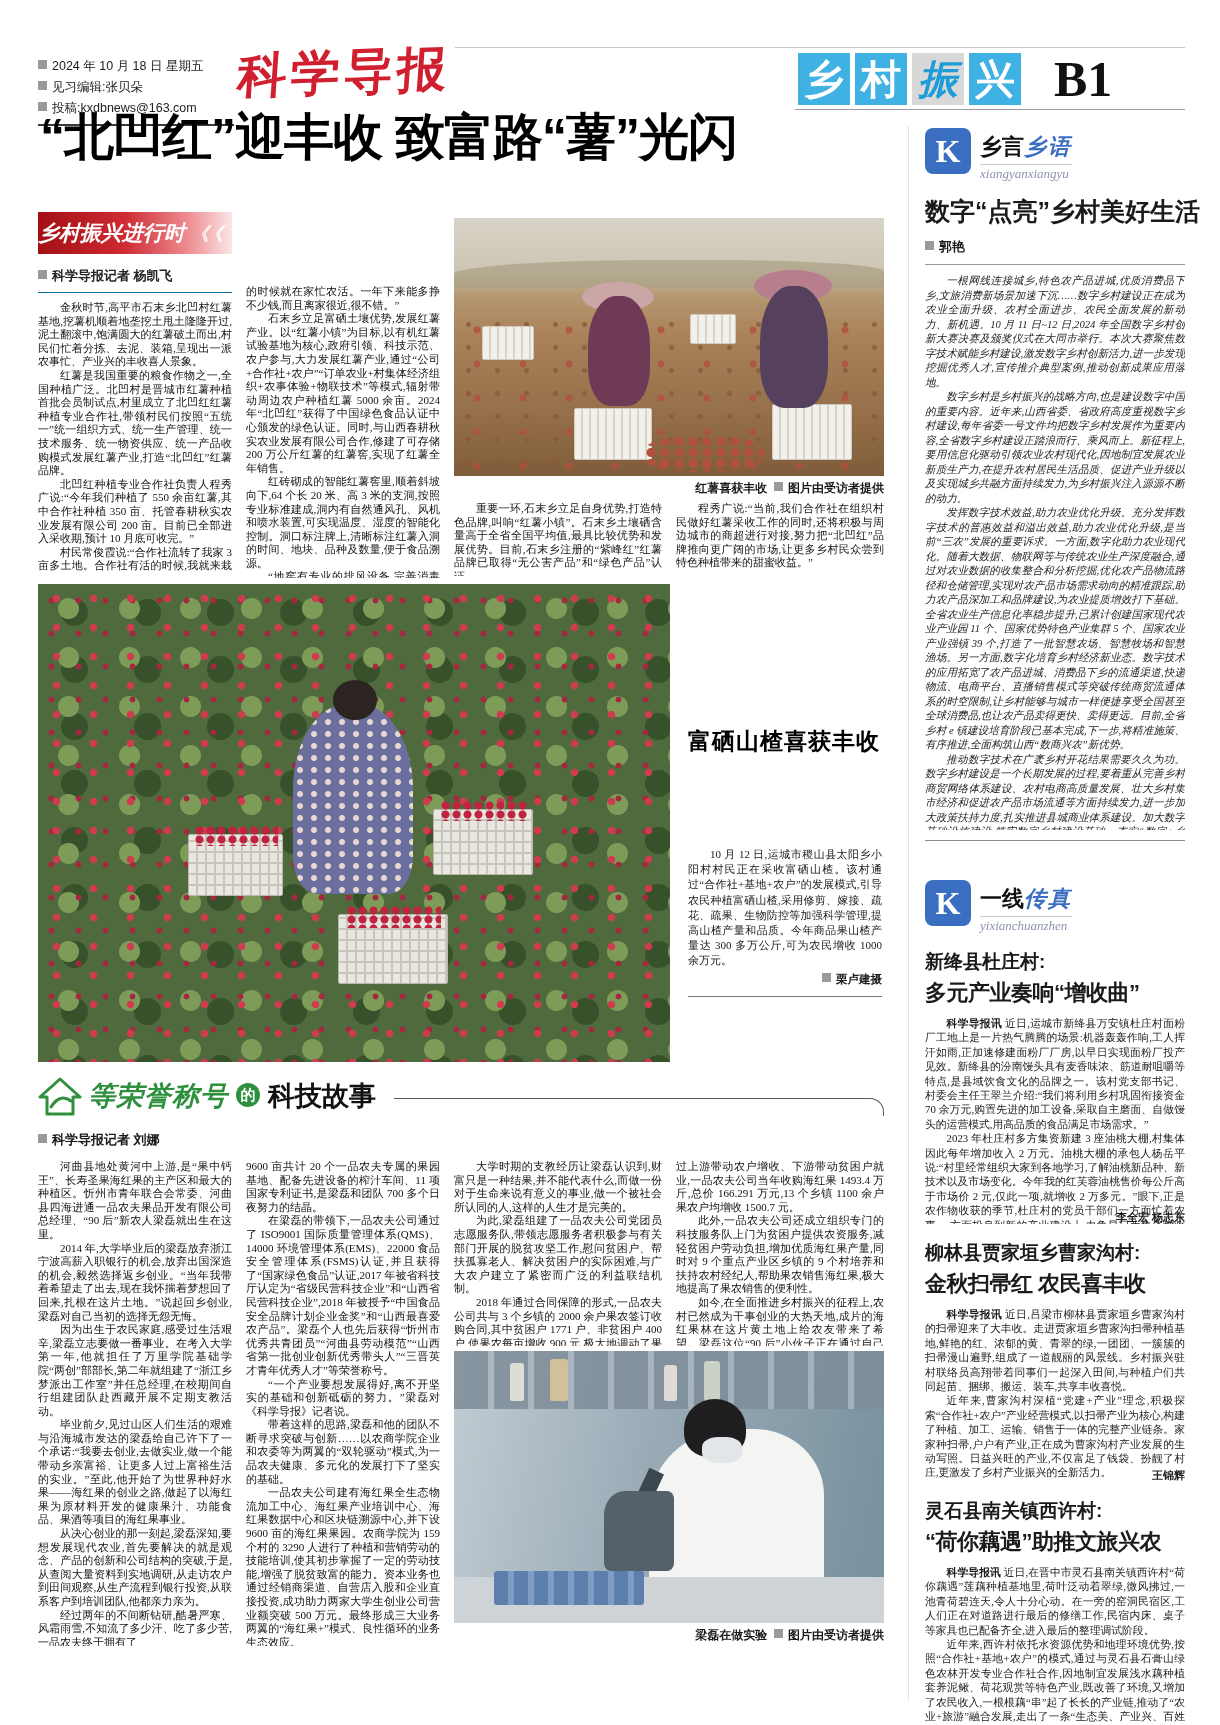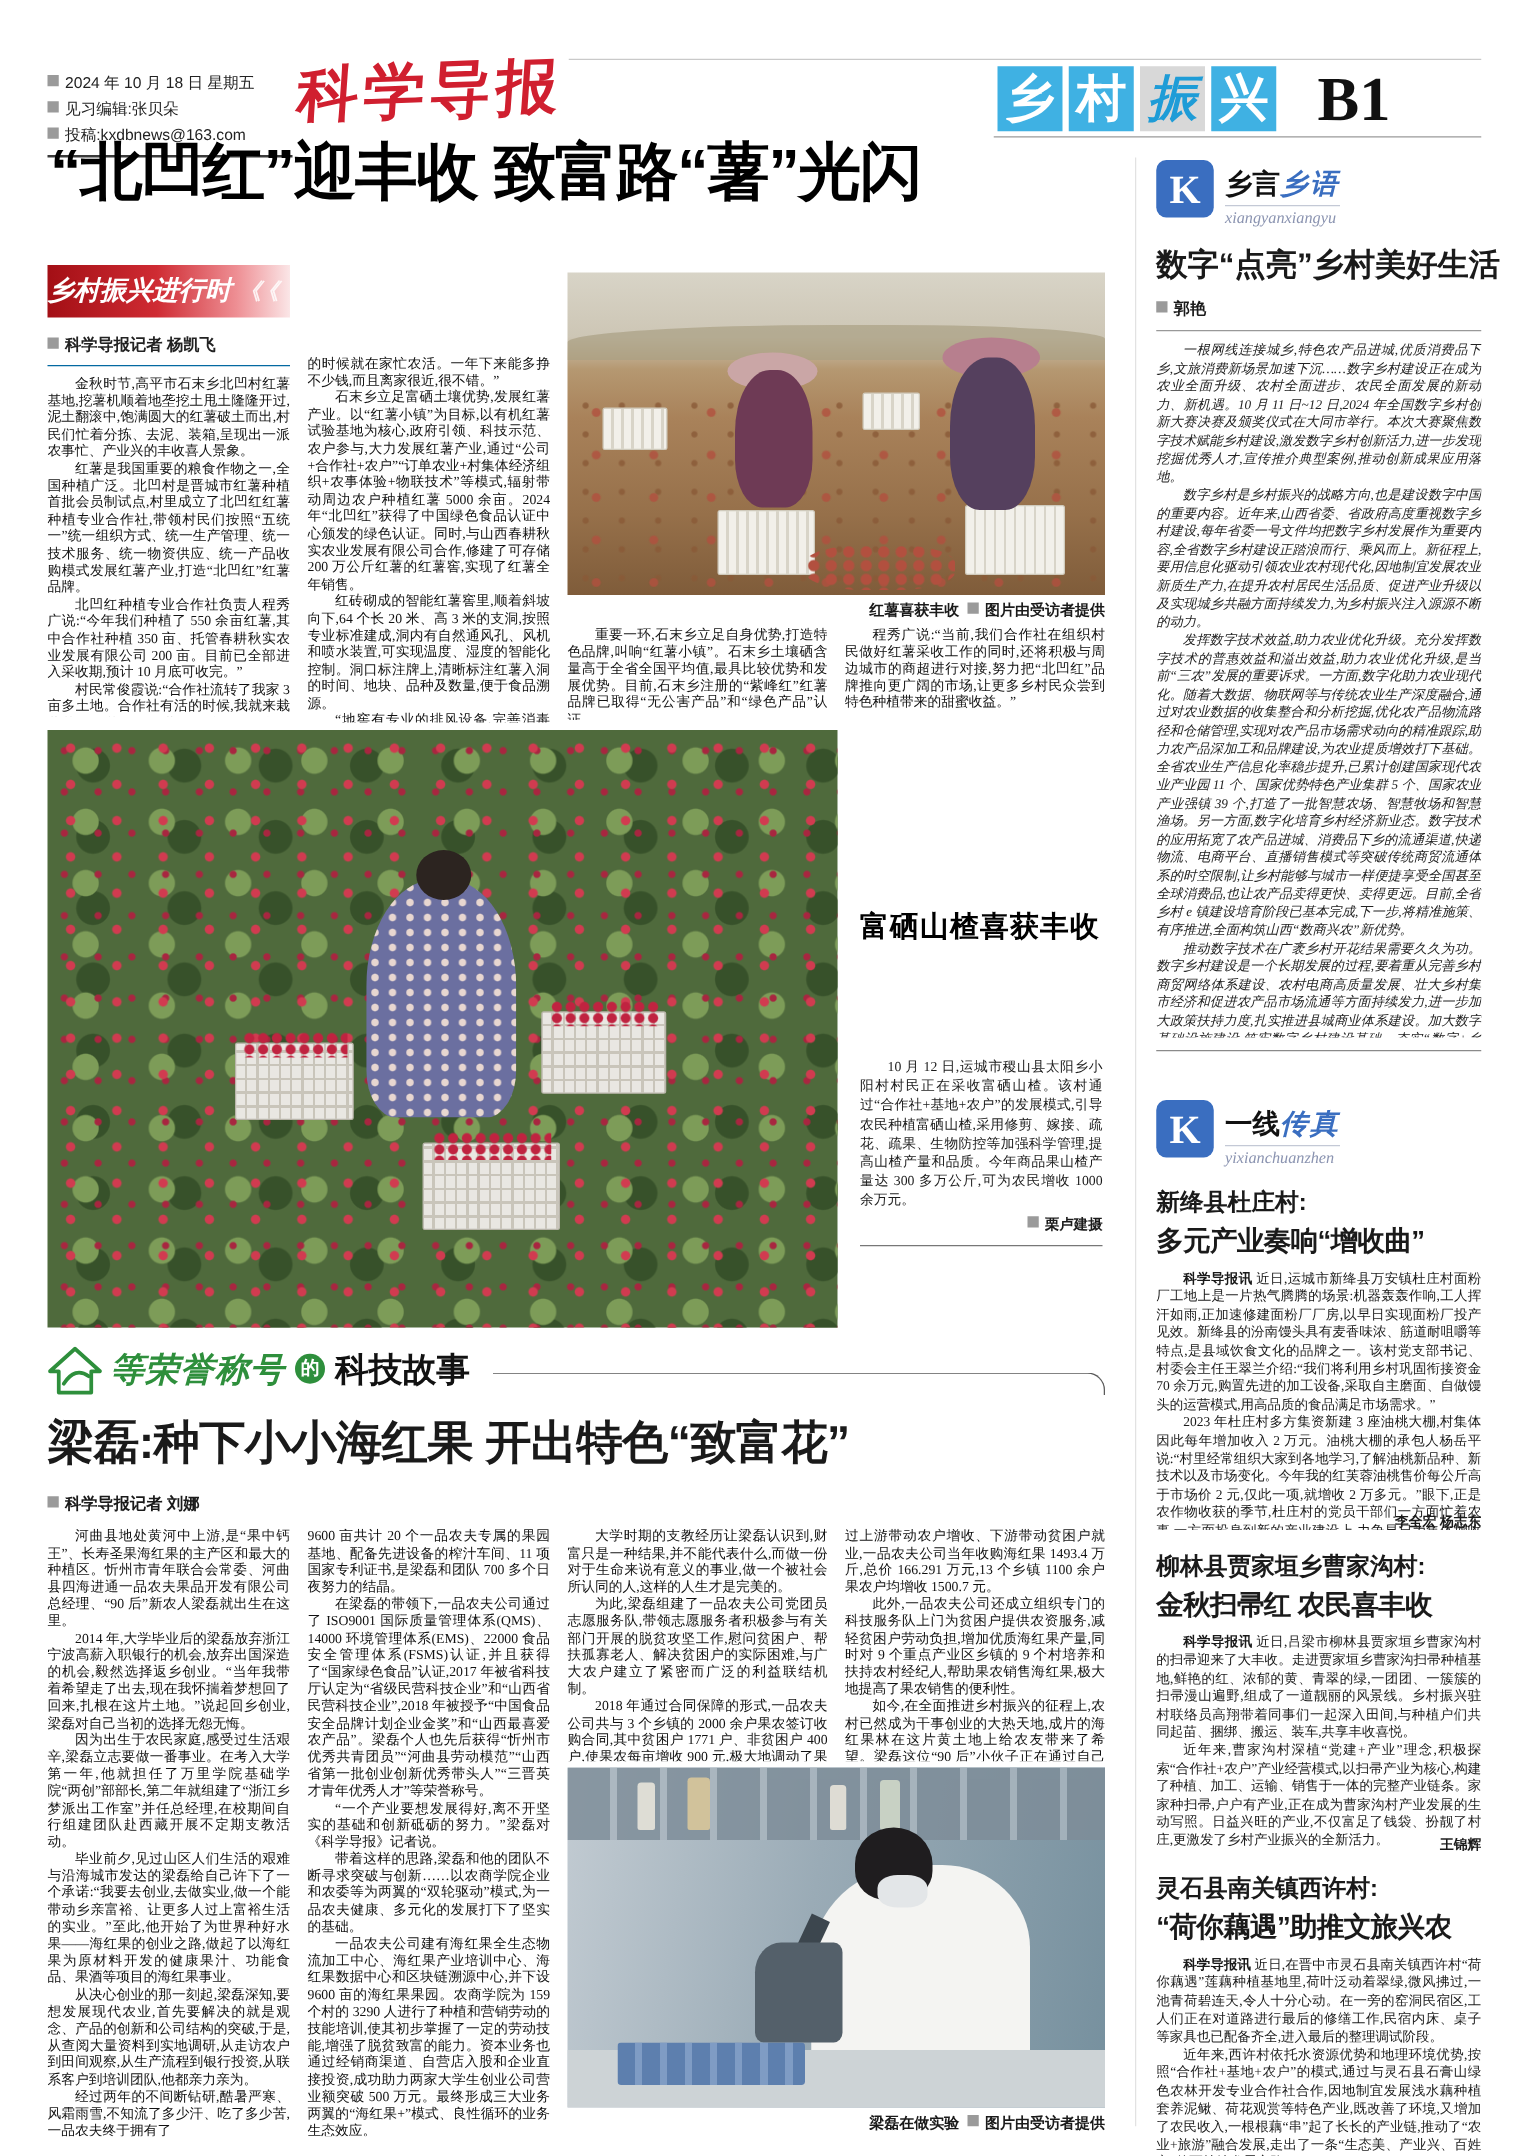--- a/index.html
+++ b/index.html
@@ -242,21 +242,20 @@
         <svg width="44" height="40" viewBox="0 0 44 40">
           <path d="M22 3 L42 21 L35 21 L35 38 L9 38 L9 21 L2 21 Z" fill="none" stroke="#2e8f3c" stroke-width="3" stroke-linejoin="round"></path>
           <path d="M13 31 Q22 17 33 25" stroke="#2e8f3c" fill="none" stroke-width="3" stroke-linecap="round"></path>
         </svg>
         <span class="sci-green">等荣誉称号</span>
         <span class="sci-de">的</span>
         <span class="sci-black">科技故事</span>
       </div>
       <div class="sci-rule"></div>
     </div>
-    <div class="sci-headline">梁磊:种下小小海红果  开出特色“致富花”</div>
     <div class="sci-byline"><span class="sq"></span><span>科学导报记者 刘娜</span></div>
     <div class="sci-cols">
       <div class="sci-c">
         <p class="bp">河曲县地处黄河中上游,是“果中钙王”、长寿圣果海红果的主产区和最大的种植区。忻州市青年联合会常委、河曲县四海进通一品农夫果品开发有限公司总经理、“90 后”新农人梁磊就出生在这里。</p>
         <p class="bp">2014 年,大学毕业后的梁磊放弃浙江宁波高薪入职银行的机会,放弃出国深造的机会,毅然选择返乡创业。“当年我带着希望走了出去,现在我怀揣着梦想回了回来,扎根在这片土地。”说起回乡创业,梁磊对自己当初的选择无怨无悔。</p>
         <p class="bp">因为出生于农民家庭,感受过生活艰辛,梁磊立志要做一番事业。在考入大学第一年,他就担任了万里学院基础学院“两创”部部长,第二年就组建了“浙江乡梦派出工作室”并任总经理,在校期间自行组建团队赴西藏开展不定期支教活动。</p>
         <p class="bp">毕业前夕,见过山区人们生活的艰难与沿海城市发达的梁磊给自己许下了一个承诺:“我要去创业,去做实业,做一个能带动乡亲富裕、让更多人过上富裕生活的实业。”至此,他开始了为世界种好水果——海红果的创业之路,做起了以海红果为原材料开发的健康果汁、功能食品、果酒等项目的海红果事业。</p>
         <p class="bp">从决心创业的那一刻起,梁磊深知,要想发展现代农业,首先要解决的就是观念、产品的创新和公司结构的突破,于是,从查阅大量资料到实地调研,从走访农户到田间观察,从生产流程到银行投资,从联系客户到培训团队,他都亲力亲为。</p>
         <p class="bp">经过两年的不间断钻研,酷暑严寒、风霜雨雪,不知流了多少汗、吃了多少苦,一品农夫终于拥有了</p>
       </div>

